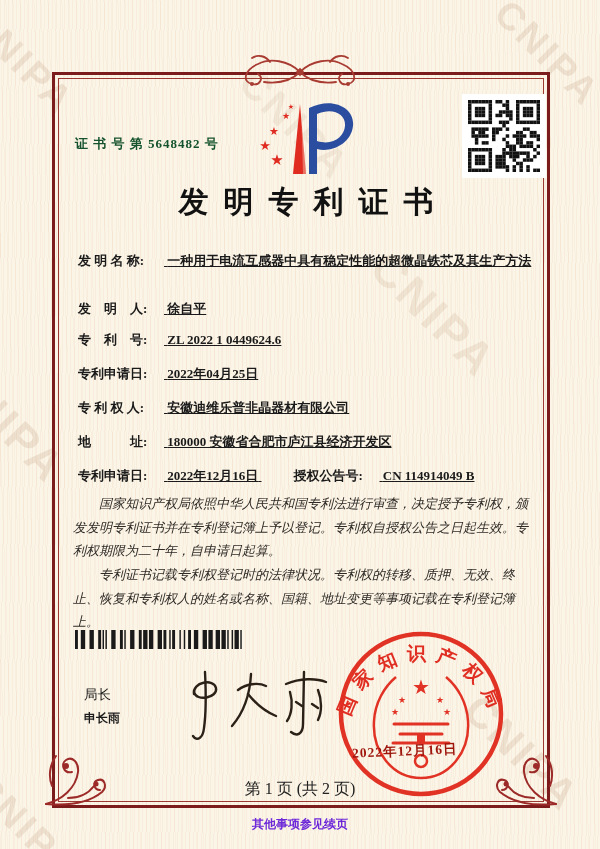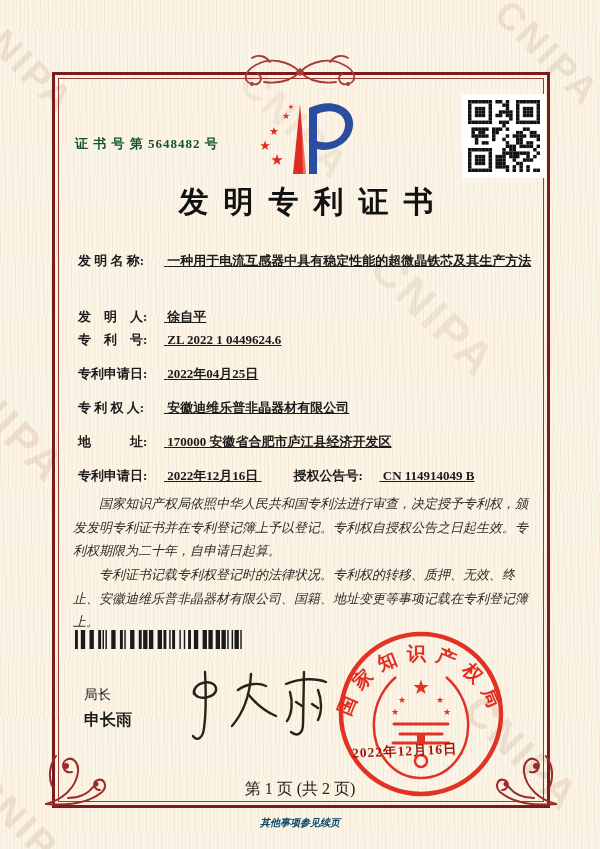--- a/index.html
+++ b/index.html
@@ -42,32 +42,32 @@
   .flabel{display:inline-block;width:86px;}
   .fvalue{font-weight:700;}
   .flabel2{display:inline-block;width:86px;margin-left:32px;}
   .bodytext{
     position:absolute;left:73px;top:492px;width:458px;
     font-size:13px;line-height:1.82;color:#2e2a26;font-style:italic;font-weight:500;
   }
   .bodytext p{margin:0;text-indent:2em;}
   .barcode{position:absolute;left:75px;top:630px;width:170px;height:19px;}
   .sig-role{position:absolute;left:84px;top:686px;font-size:13.5px;font-weight:400;}
-  .sig-name{position:absolute;left:84px;top:710px;font-size:16px;font-weight:700;}
+  .sig-name{position:absolute;left:84px;top:710px;font-size:12px;font-weight:700;}
   .signature{position:absolute;left:172px;top:664px;width:170px;height:92px;}
   .seal{position:absolute;left:334px;top:627px;width:174px;height:174px;opacity:0.93;}
   .seal-date{
     position:absolute;left:352px;top:741px;width:170px;z-index:5;
     font-size:13.5px;font-weight:700;color:#9e150c;letter-spacing:1px;
     transform:rotate(-2.5deg);
   }
   .page-no{position:absolute;left:0;right:0;top:779px;text-align:center;font-size:16px;color:#222;}
   .cont-note{
     position:absolute;left:0;right:0;top:816px;text-align:center;
-    font-size:10px;font-style:italic;font-weight:600;color:#0c4a6e;
+    font-size:12px;font-weight:600;color:#6d28d9;
   }
 </style>
 </head>
 <body>
 
 <div class="page">
 
   <div class="guilloche"></div>
 
   <div class="wm" style="left:-10px;top:0;font-size:38px;">CNIPA</div>
@@ -357,50 +357,50 @@
         <rect x="68.57" y="68.57" width="3.48" height="3.48" fill="#111"></rect>
       </svg>
   </div>
 
   <div class="title">发明专利证书</div>
 
   <div class="frow" style="top:252px">
     <span class="flabel">发 明 名 称:</span>
     <span class="fvalue">一种用于电流互感器中具有稳定性能的超微晶铁芯及其生产方法</span>
   </div>
-  <div class="frow" style="top:308px">
+  <div class="frow" style="top:300px">
     <span class="flabel">发　明　人:</span>
     <span class="fvalue">徐自平</span>
   </div>
   <div class="frow" style="top:331px">
     <span class="flabel">专　利　号:</span>
     <span class="fvalue">ZL 2022 1 0449624.6</span>
   </div>
   <div class="frow" style="top:365px">
     <span class="flabel">专利申请日:</span>
     <span class="fvalue">2022年04月25日</span>
   </div>
   <div class="frow" style="top:399px">
     <span class="flabel">专 利 权 人:</span>
     <span class="fvalue">安徽迪维乐普非晶器材有限公司</span>
   </div>
   <div class="frow" style="top:433px">
     <span class="flabel">地　　　址:</span>
-    <span class="fvalue">170000 安徽省合肥市庐江县经济开发区</span>
+    <span class="fvalue">180000 安徽省合肥市庐江县经济开发区</span>
   </div>
   <div class="frow" style="top:467px">
     <span class="flabel">专利申请日:</span>
     <span class="fvalue">2022年12月16日</span>
     <span class="flabel2">授权公告号:</span>
     <span class="fvalue">CN 114914049 B</span>
   </div>
 
   <div class="bodytext">
     <p>国家知识产权局依照中华人民共和国专利法进行审查，决定授予专利权，颁发发明专利证书并在专利登记簿上予以登记。专利权自授权公告之日起生效。专利权期限为二十年，自申请日起算。</p>
-    <p>专利证书记载专利权登记时的法律状况。专利权的转移、质押、无效、终止、安徽迪维乐普非晶器材有限公司、国籍、地址变更等事项记载在专利登记簿上。</p>
+    <p>专利证书记载专利权登记时的法律状况。专利权的转移、质押、无效、终止、恢复和专利权人的姓名或名称、国籍、地址变更等事项记载在专利登记簿上。</p>
   </div>
 
   <svg class="barcode" id="barcode-svg" viewBox="0 0 170 19" preserveAspectRatio="none">
       <rect x="0" y="0" width="2.9" height="19" fill="#1a1a1a"></rect>
       <rect x="5.8" y="0" width="4.35" height="19" fill="#1a1a1a"></rect>
       <rect x="14.499999999999998" y="0" width="4.35" height="19" fill="#1a1a1a"></rect>
       <rect x="23.199999999999996" y="0" width="2.9" height="19" fill="#1a1a1a"></rect>
       <rect x="27.549999999999994" y="0" width="1.45" height="19" fill="#1a1a1a"></rect>
       <rect x="30.449999999999992" y="0" width="1.45" height="19" fill="#1a1a1a"></rect>
       <rect x="36.24999999999999" y="0" width="4.35" height="19" fill="#1a1a1a"></rect>

